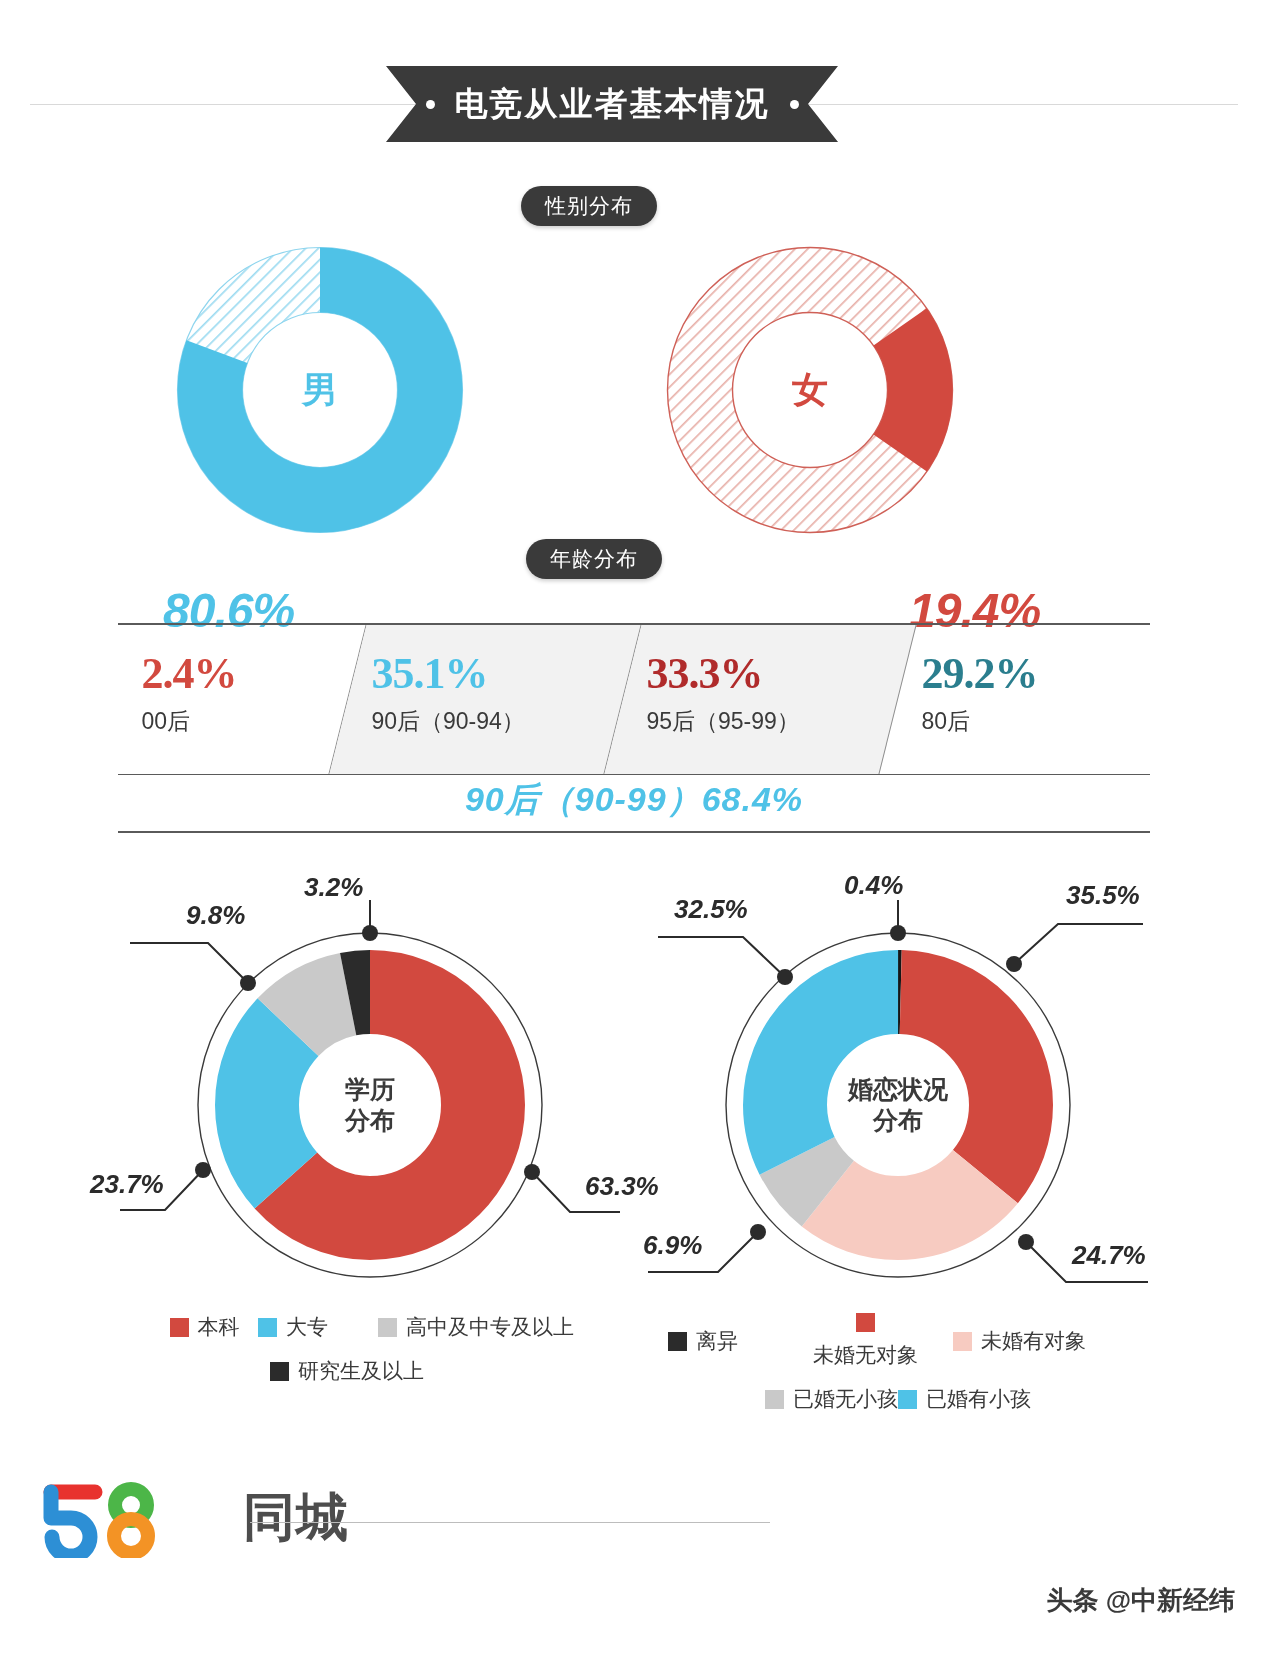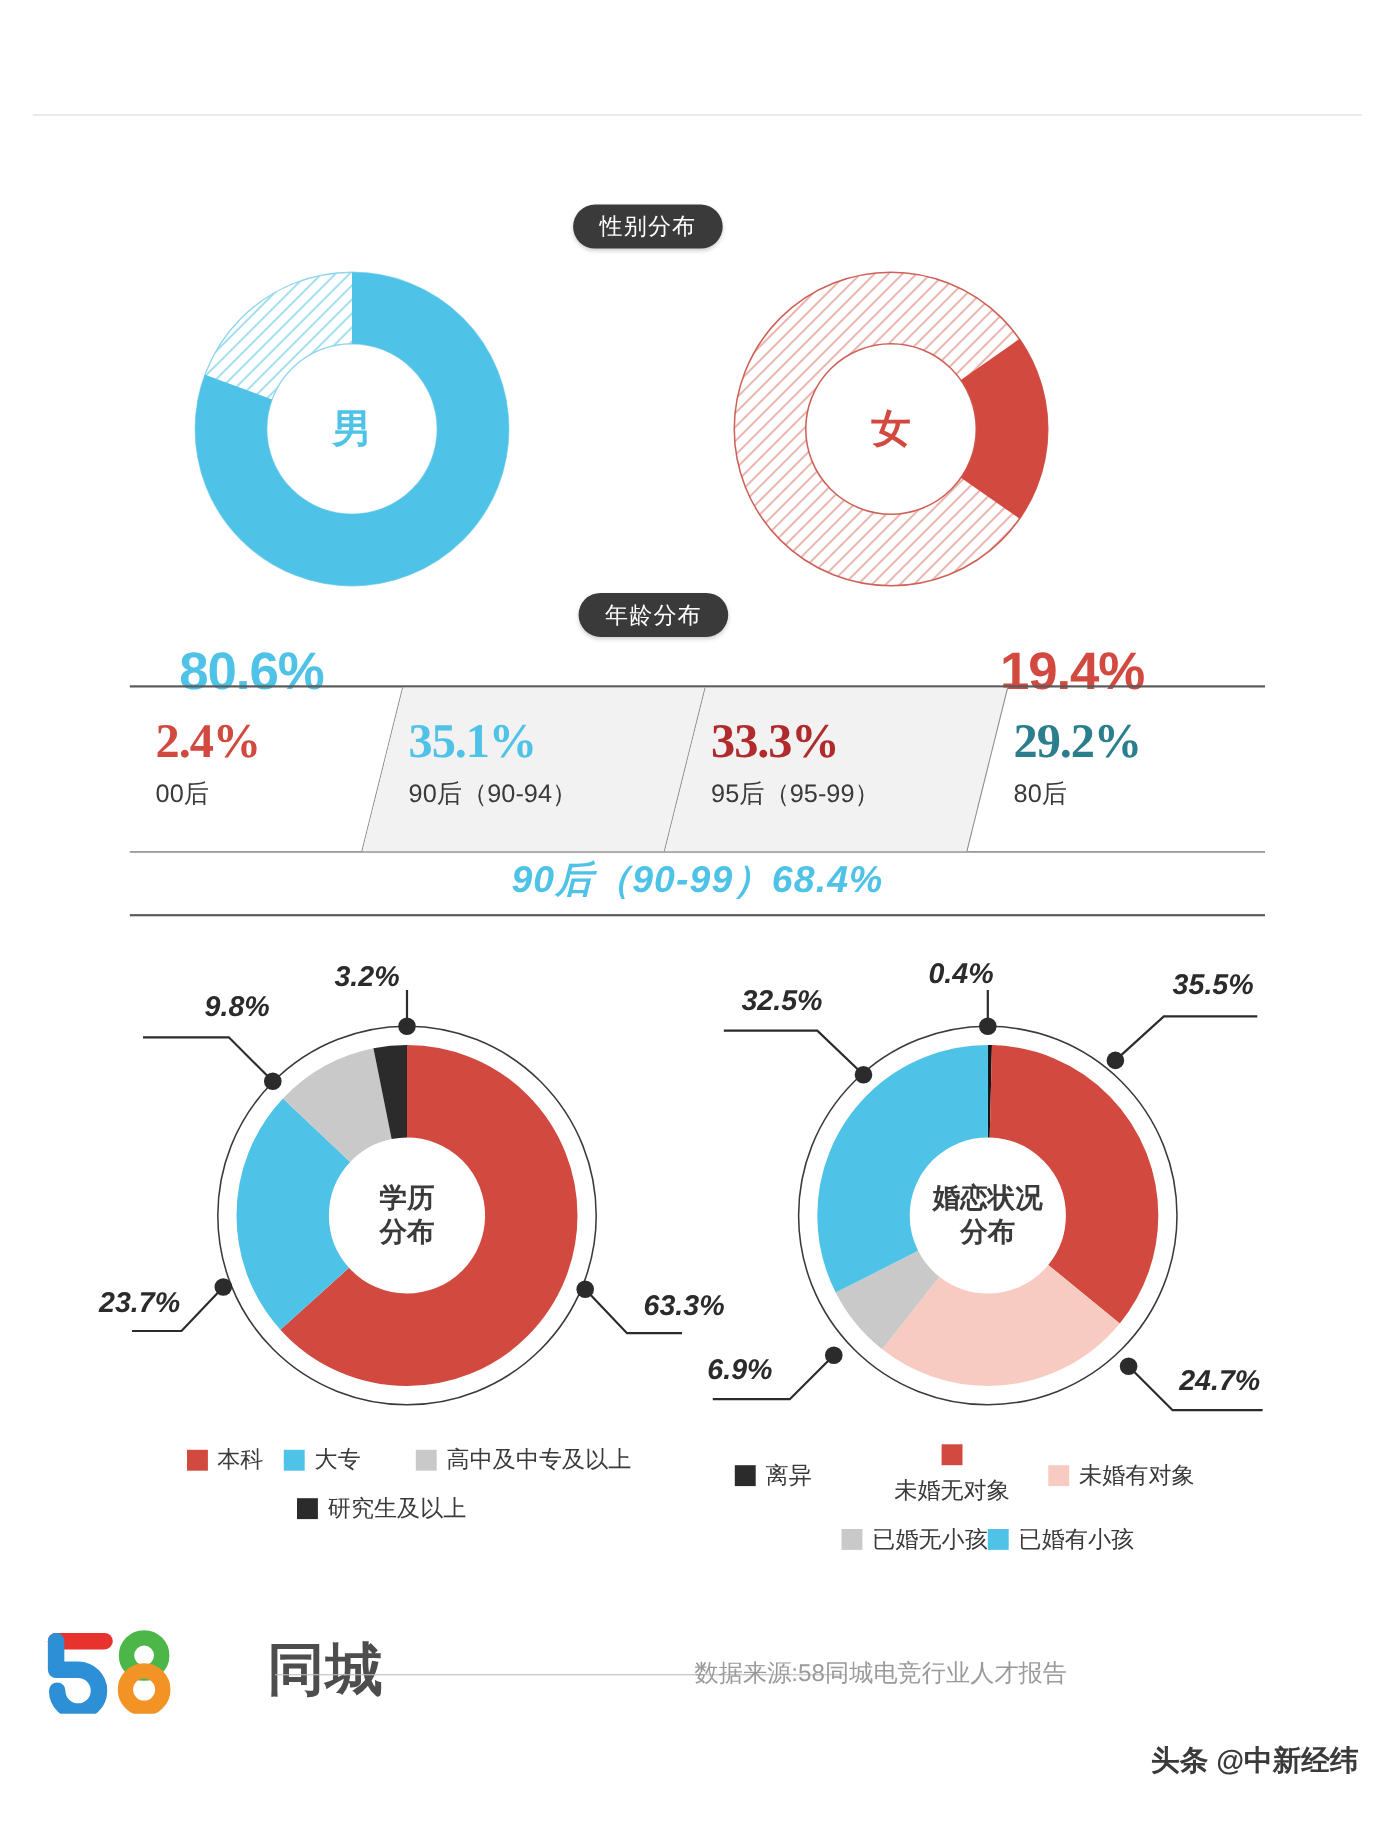--- a/index.html
+++ b/index.html
@@ -76,20 +76,21 @@
 
   .center-label {
     position: absolute;
     display: flex; align-items: center; justify-content: center;
     font-size: 36px; font-weight: bold;
   }
   .big-pct {
     position: absolute;
     font-size: 48px;
     font-weight: bold;
+    font-style: italic;
     letter-spacing: -1px;
     white-space: nowrap;
   }
 
   
   .age-band {
     position: absolute;
     left: 118px; top: 623px; width: 1032px; height: 149px;
     border-top: 2px solid #5a5a5a;
     border-bottom: 1px solid #5a5a5a;
@@ -169,20 +170,28 @@
   .watermark {
     position: absolute; right: 33px; top: 1583px;
     font-size: 26px; font-weight: bold; color: #3a3a3a; white-space: nowrap;
   }
 </style>
 </head>
 <body>
 
 <div class="header">
   <div class="header-rule"></div>
+  <div class="banner">
+    <div class="banner-shape"></div>
+    <div class="banner-inner">
+      <span class="banner-dot"></span>
+      <span class="banner-title">电竞从业者基本情况</span>
+      <span class="banner-dot"></span>
+    </div>
+  </div>
 </div>
 
 <div class="pill" id="pill-gender">性别分布</div>
 
 <div class="gender-area">
 
   <div class="donut-wrap" style="left:160px; top:10px; width:320px; height:300px;">
     <svg class="donut-svg" width="320" height="300" viewBox="0 0 320 300">
       <defs>
         <pattern id="hatch-blue" width="9" height="9" patternTransform="rotate(45)" patternUnits="userSpaceOnUse">
@@ -379,15 +388,14 @@
       <path d="M18 14 v26 h20 a19 19 0 1 1 -19 19" stroke="#2d8fd5" stroke-width="15" fill="none" stroke-linecap="round" stroke-linejoin="round"></path>
 
       <circle cx="98" cy="27" r="16" stroke="#4cb648" stroke-width="14" fill="none"></circle>
       <circle cx="98" cy="58" r="17" stroke="#f39325" stroke-width="14" fill="none"></circle>
     </svg>
     <div style="display:flex; align-items:center;">
       <span class="logo-text">同城</span>
     </div>
   </div>
   <div class="footer-rule"></div>
-  <div class="footer-source">数据来源:58同城电竞行业人才报告</div>
 </div>
 <div class="watermark">头条 @中新经纬</div>
 
 </body></html>

